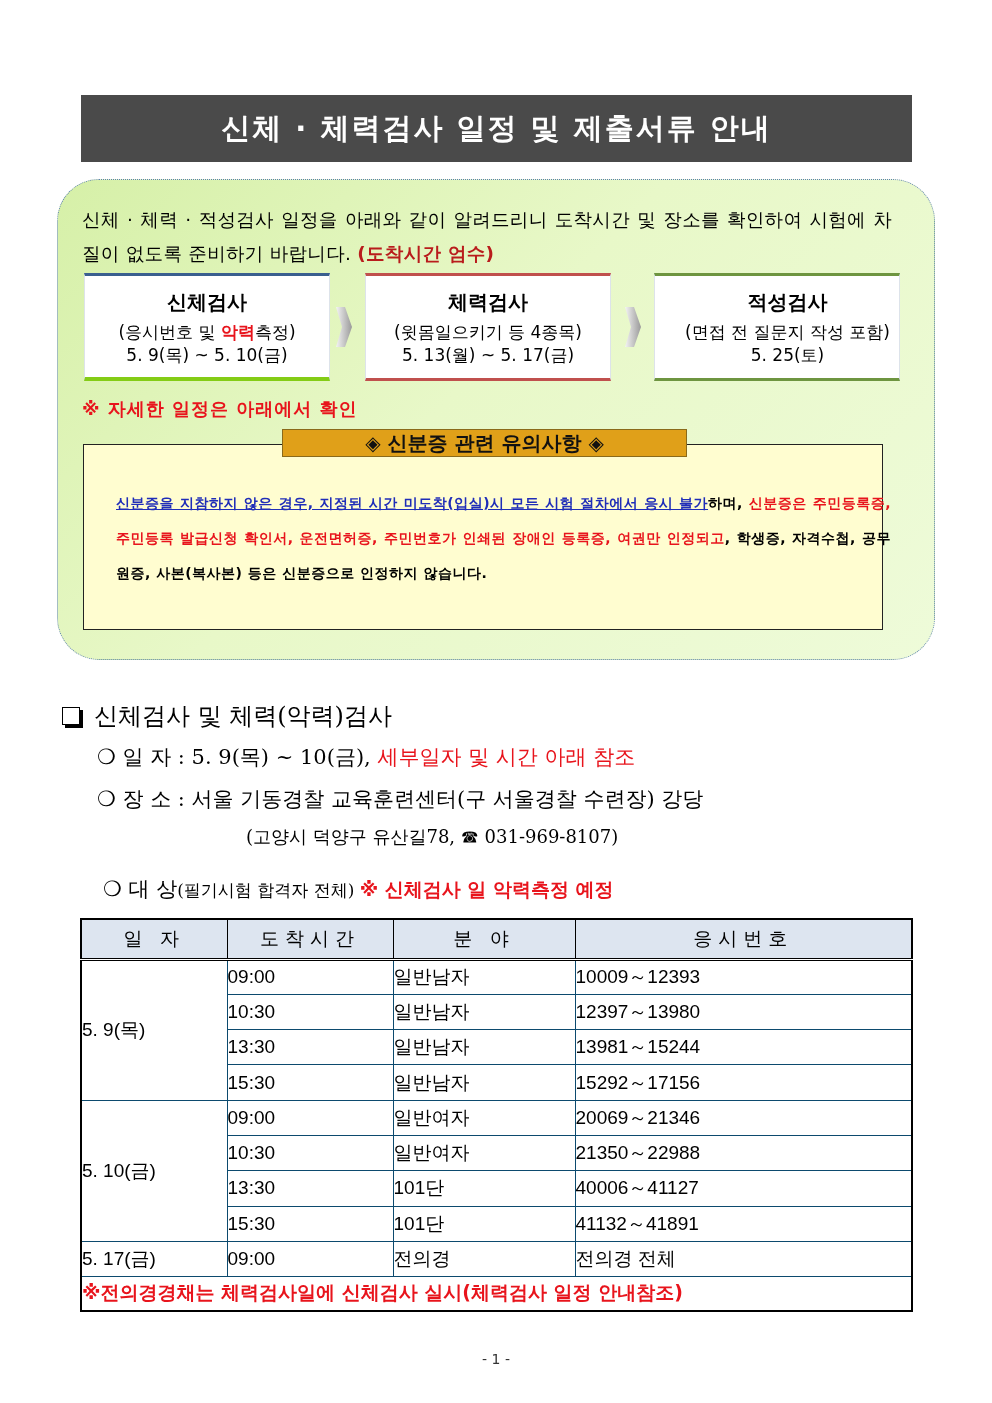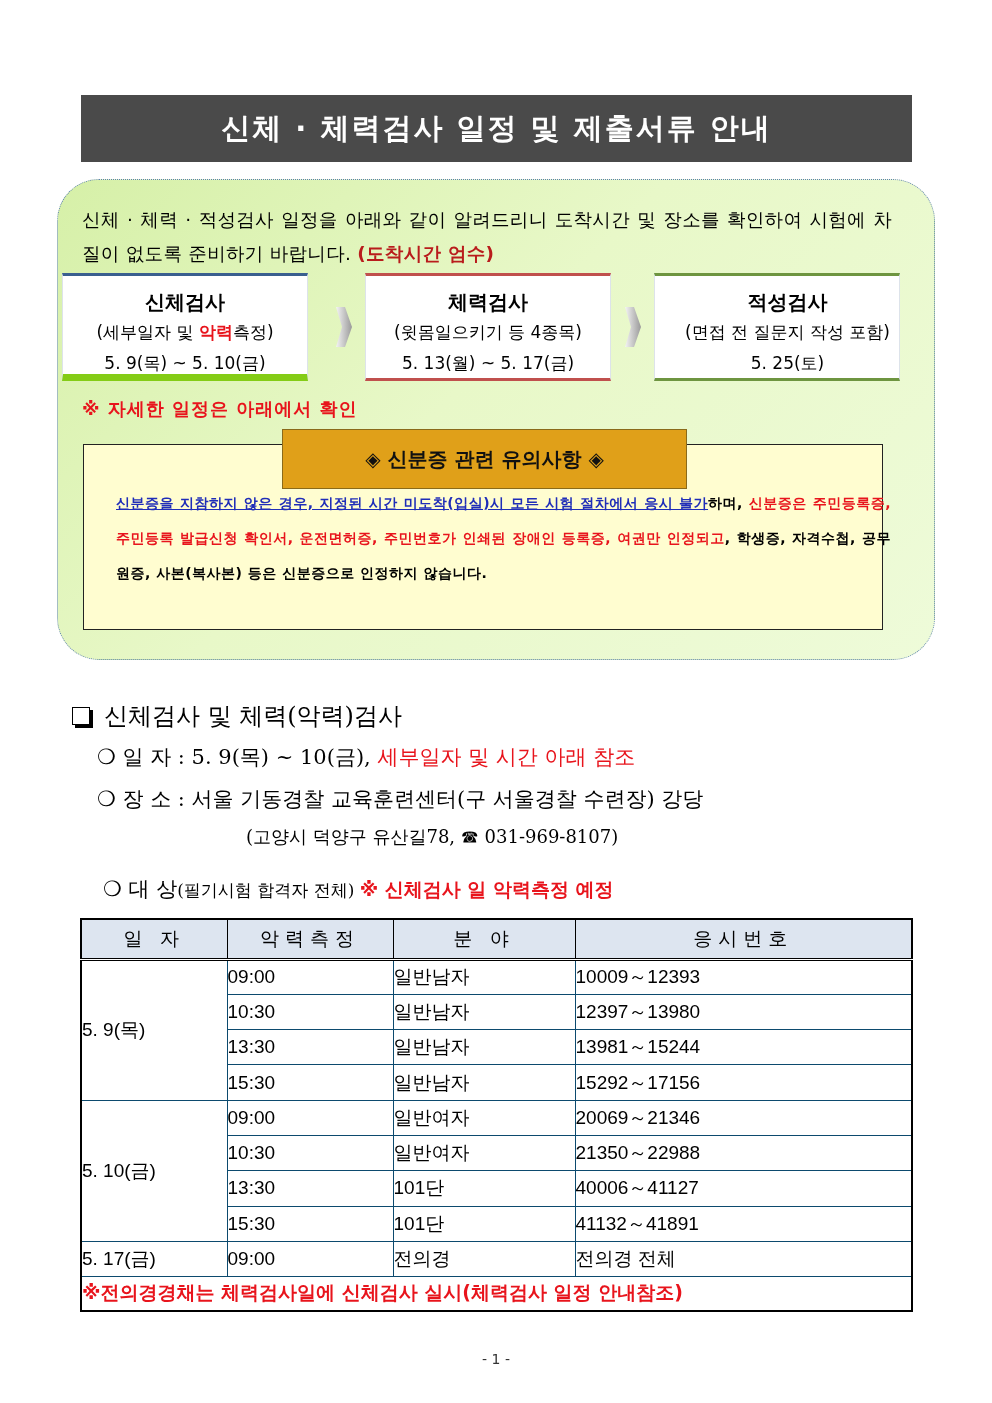--- a/index.html
+++ b/index.html
@@ -25,57 +25,57 @@
   }
   .intro .emph { color: #b91c1c; font-weight: bold; }
 
   .step {
     position: absolute; top: 273px; width: 246px; height: 108px;
     background: #ffffff; text-align: center;
     border-left: 1px solid #dde3ea; border-right: 1px solid #dde3ea;
   }
   .step .name { font-size: 20px; font-weight: bold; margin-top: 13px; }
   .step .sub { font-size: 17px; margin-top: 5px; }
-  .step .date { font-size: 17px; margin-top: 8px; }
+  .step .date { font-size: 17px; margin-top: 0; }
   .step .red { color: #e8141c; font-weight: bold; }
-  .step-1 { left: 62px; border-top: 3px solid #3a5f8f; border-bottom: 7px solid #84cc16; }
+  .step-1 { left: 84px; border-top: 3px solid #3a5f8f; border-bottom: 4px solid #84cc16; }
   .step-2 { left: 365px; border-top: 3px solid #c0504d; border-bottom: 3px solid #c0504d; }
   .step-3 { left: 654px; border-top: 3px solid #6e9540; border-bottom: 3px solid #6e9540; padding-left: 21px; }
 
   .arrow {
     position: absolute; top: 302px; width: 16px; height: 50px;
   }
   .arrow-1 { left: 336px; }
   .arrow-2 { left: 625px; }
 
   .note-red {
     position: absolute; left: 82px; top: 397px;
     color: #e8141c; font-size: 18px; font-weight: bold; letter-spacing: 1px;
   }
 
   .id-box {
     position: absolute; left: 83px; top: 444px; width: 800px; height: 186px;
     background: #fffdd0; border: 1px solid #222;
   }
   .id-title {
-    position: absolute; left: 282px; top: 429px; width: 405px; height: 60px;
+    position: absolute; left: 282px; top: 429px; width: 405px; height: 28px;
     background: #e0a019; border: 1.5px solid #8a6a1a;
     display: flex; align-items: center; justify-content: center;
     font-size: 20px; font-weight: bold; color: #111;
   }
   .id-text {
     position: absolute; left: 116px; top: 486px; width: 775px;
     font-size: 14px; line-height: 35px; font-weight: bold;
     text-align: justify; letter-spacing: 0.5px;
   }
   .id-text .blue { color: #1f2db8; text-decoration: underline; }
   .id-text .red { color: #e8141c; }
 
   .section-heading {
-    position: absolute; left: 72px; top: 700px;
+    position: absolute; left: 62px; top: 700px;
     font-family: "DejaVu Serif", "Liberation Serif", serif;
     font-size: 24px; display: flex; align-items: center;
   }
   .checkbox {
     width: 18px; height: 18px; border: 1.5px solid #000; background: #fff;
     box-shadow: 3px 3px 0 #000; margin-right: 14px; display: inline-block;
   }
   .bullet-line {
     position: absolute; left: 97px;
     font-family: "DejaVu Serif", "Liberation Serif", serif;
@@ -121,21 +121,21 @@
 <div class="title-bar">신체 · 체력검사 일정 및 제출서류 안내</div>
 
 <div class="green-box"></div>
 
 <div class="intro">
   <span>신체 · 체력 · 적성검사 일정을 아래와 같이 알려드리니 도착시간 및 장소를 확인하여 시험에 차질이 없도록 준비하기 바랍니다. </span><span class="emph">(도착시간 엄수)</span>
 </div>
 
 <div class="step step-1">
   <div class="name">신체검사</div>
-  <div class="sub"><span>(세부일자 및 </span><span class="red">악력</span><span>측정)</span></div>
+  <div class="sub"><span>(응시번호 및 </span><span class="red">악력</span><span>측정)</span></div>
   <div class="date">5. 9(목) ~ 5. 10(금)</div>
 </div>
 <svg class="arrow arrow-1" viewBox="0 0 16 50">
   <defs>
       <linearGradient id="ag" x1="0" x2="1">
         <stop offset="0" stop-color="#f4f4f4"></stop>
         <stop offset="1" stop-color="#9a9a9a"></stop>
       </linearGradient>
     </defs>
   <polygon points="0,5 9,5 16,25 9,45 0,45 6,25" fill="url(#ag)"></polygon>
@@ -175,21 +175,21 @@
 </div>
 <div class="bullet-line bl-3">(고양시 덕양구 유산길78, ☎ 031-969-8107)</div>
 <div class="bullet-line bl-4">
   <span>❍ 대   상</span><span class="small">(필기시험 합격자 전체) </span><span class="redb">※ 신체검사 일 악력측정 예정</span>
 </div>
 
 <table class="schedule">
   <thead>
     <tr>
       <th class="col-date">일 자</th>
-      <th class="col-time">악력측정</th>
+      <th class="col-time">도착시간</th>
       <th class="col-field">분 야</th>
       <th>응시번호</th>
     </tr>
   </thead>
   <tbody>
     <tr>
       <td rowspan="4">5. 9(목)</td>
       <td>09:00</td>
       <td>일반남자</td>
       <td>10009～12393</td>

